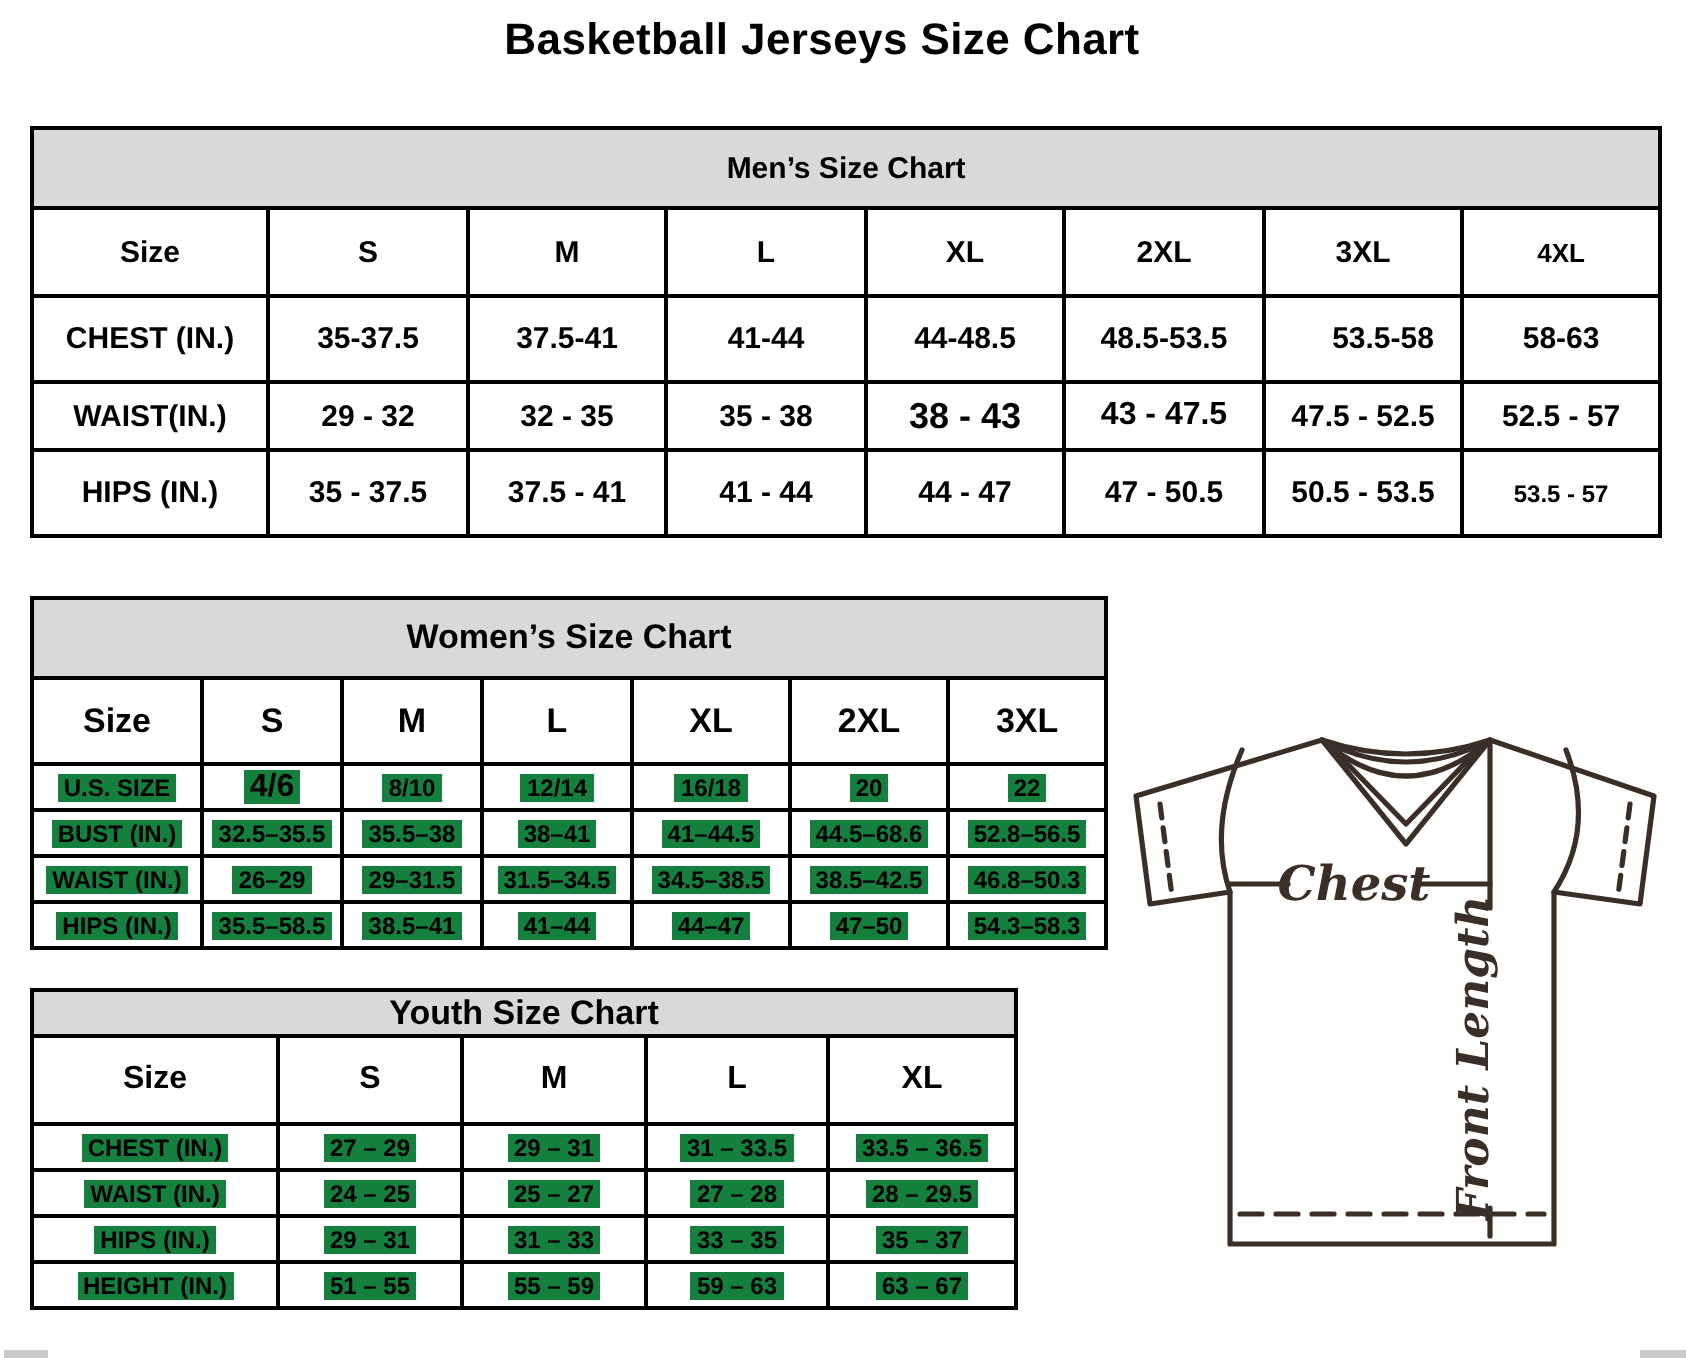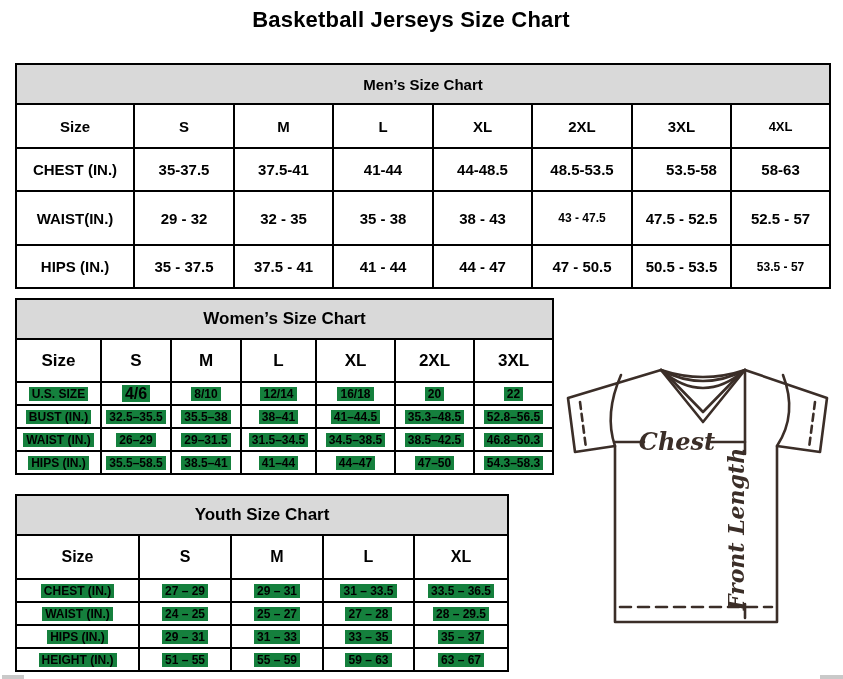--- a/index.html
+++ b/index.html
@@ -66,27 +66,27 @@
           <tr style="height: 43px;">
             <td style="font-size: 15px;"><span>CHEST (IN.)</span></td>
             <td style="font-size: 15px;"><span>35-37.5</span></td>
             <td style="font-size: 15px;"><span>37.5-41</span></td>
             <td style="font-size: 15px;"><span>41-44</span></td>
             <td style="font-size: 15px;"><span>44-48.5</span></td>
             <td style="font-size: 15px;"><span>48.5-53.5</span></td>
             <td style="font-size: 15px; padding-left: 20px;"><span>53.5-58</span></td>
             <td style="font-size: 15px;"><span>58-63</span></td>
           </tr>
-          <tr style="height: 54px;">
+          <tr style="height: 34px;">
             <td style="font-size: 15px;"><span>WAIST(IN.)</span></td>
             <td style="font-size: 15px;"><span>29 - 32</span></td>
             <td style="font-size: 15px;"><span>32 - 35</span></td>
             <td style="font-size: 15px;"><span>35 - 38</span></td>
-            <td style="font-size: 15px;"><span>38 - 43</span></td>
-            <td style="font-size: 12px; margin-left: 16px;"><span>43 - 47.5</span></td>
+            <td style="font-size: 18px;"><span>38 - 43</span></td>
+            <td style="font-size: 16px; margin-left: 16px;"><span>43 - 47.5</span></td>
             <td style="font-size: 15px;"><span>47.5 - 52.5</span></td>
             <td style="font-size: 15px;"><span>52.5 - 57</span></td>
           </tr>
           <tr style="height: 43px;">
             <td style="font-size: 15px;"><span>HIPS (IN.)</span></td>
             <td style="font-size: 15px;"><span>35 - 37.5</span></td>
             <td style="font-size: 15px;"><span>37.5 - 41</span></td>
             <td style="font-size: 15px;"><span>41 - 44</span></td>
             <td style="font-size: 15px;"><span>44 - 47</span></td>
             <td style="font-size: 15px;"><span>47 - 50.5</span></td>
@@ -128,21 +128,21 @@
             <td style="font-size: 12px;"><span class="hl">16/18</span></td>
             <td style="font-size: 12px;"><span class="hl">20</span></td>
             <td style="font-size: 12px;"><span class="hl">22</span></td>
           </tr>
           <tr style="height: 23px;">
             <td style="font-size: 12px;"><span class="hl">BUST (IN.)</span></td>
             <td style="font-size: 12px;"><span class="hl">32.5–35.5</span></td>
             <td style="font-size: 12px;"><span class="hl">35.5–38</span></td>
             <td style="font-size: 12px;"><span class="hl">38–41</span></td>
             <td style="font-size: 12px;"><span class="hl">41–44.5</span></td>
-            <td style="font-size: 12px;"><span class="hl">35.3–48.5</span></td>
+            <td style="font-size: 12px;"><span class="hl">44.5–68.6</span></td>
             <td style="font-size: 12px;"><span class="hl">52.8–56.5</span></td>
           </tr>
           <tr style="height: 23px;">
             <td style="font-size: 12px;"><span class="hl">WAIST (IN.)</span></td>
             <td style="font-size: 12px;"><span class="hl">26–29</span></td>
             <td style="font-size: 12px;"><span class="hl">29–31.5</span></td>
             <td style="font-size: 12px;"><span class="hl">31.5–34.5</span></td>
             <td style="font-size: 12px;"><span class="hl">34.5–38.5</span></td>
             <td style="font-size: 12px;"><span class="hl">38.5–42.5</span></td>
             <td style="font-size: 12px;"><span class="hl">46.8–50.3</span></td>
@@ -162,21 +162,21 @@
   <div class="table-host" style="left: 15px; top: 494px; width: 492px;">
       <table class="sizetable">
         <colgroup>
           <col style="width: 123px;">
           <col style="width: 92px;">
           <col style="width: 92px;">
           <col style="width: 91px;">
           <col style="width: 94px;">
         </colgroup>
         <tbody>
-          <tr style="height: 40px;">
+          <tr style="height: 23px;">
             <td colspan="5" class="tbar" style="font-size: 17px;">Youth Size Chart</td>
           </tr>
           <tr style="height: 44px;">
             <th style="font-size: 16px;">Size</th>
             <th style="font-size: 16px;">S</th>
             <th style="font-size: 16px;">M</th>
             <th style="font-size: 16px;">L</th>
             <th style="font-size: 16px;">XL</th>
           </tr>
           <tr style="height: 23px;">

